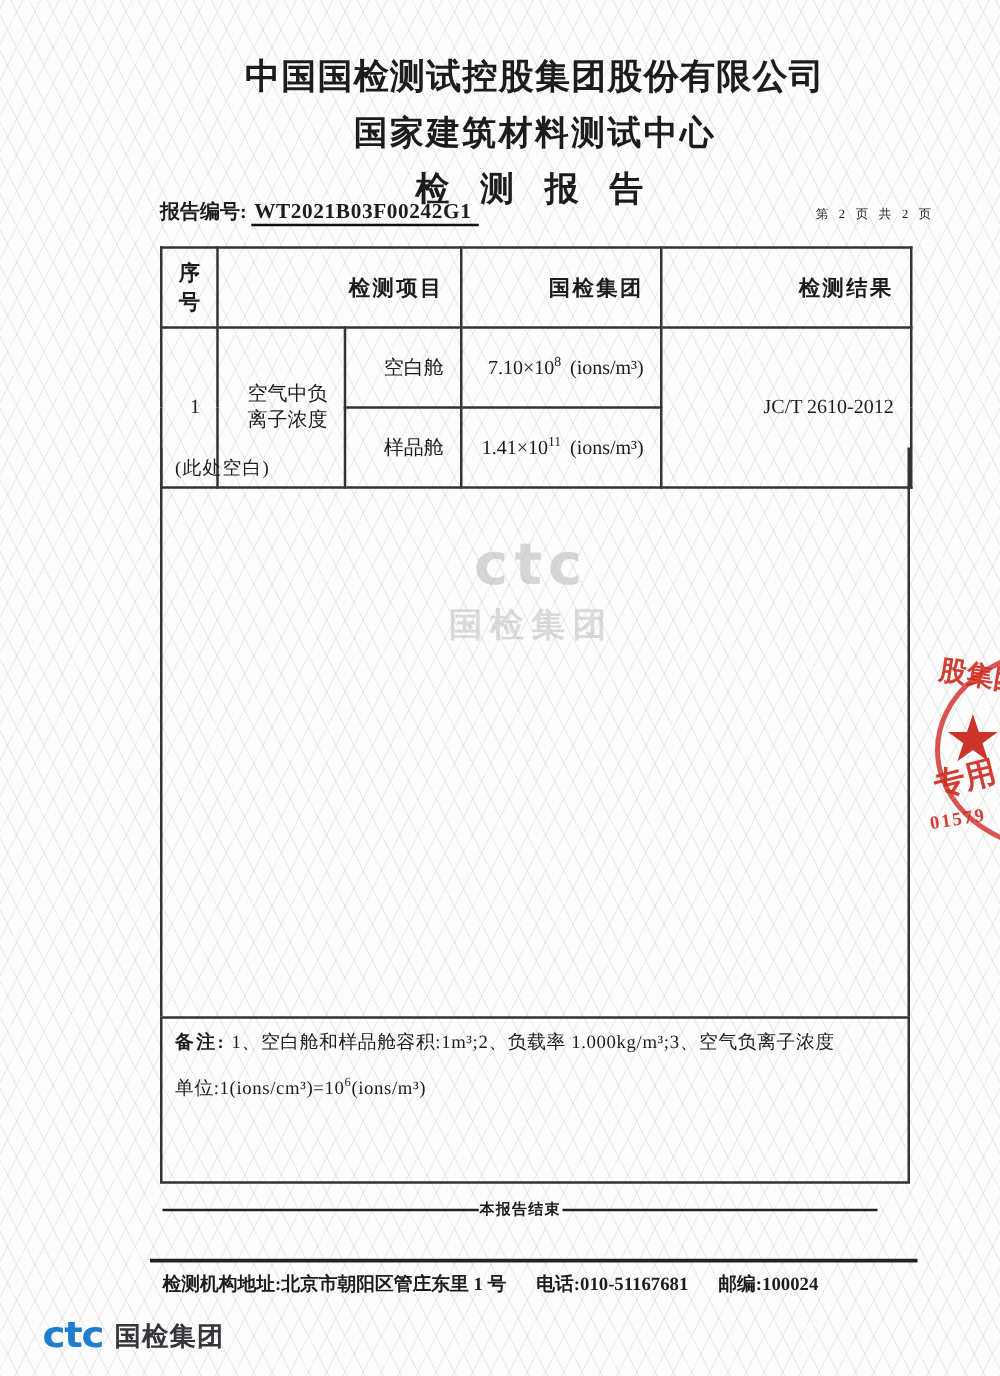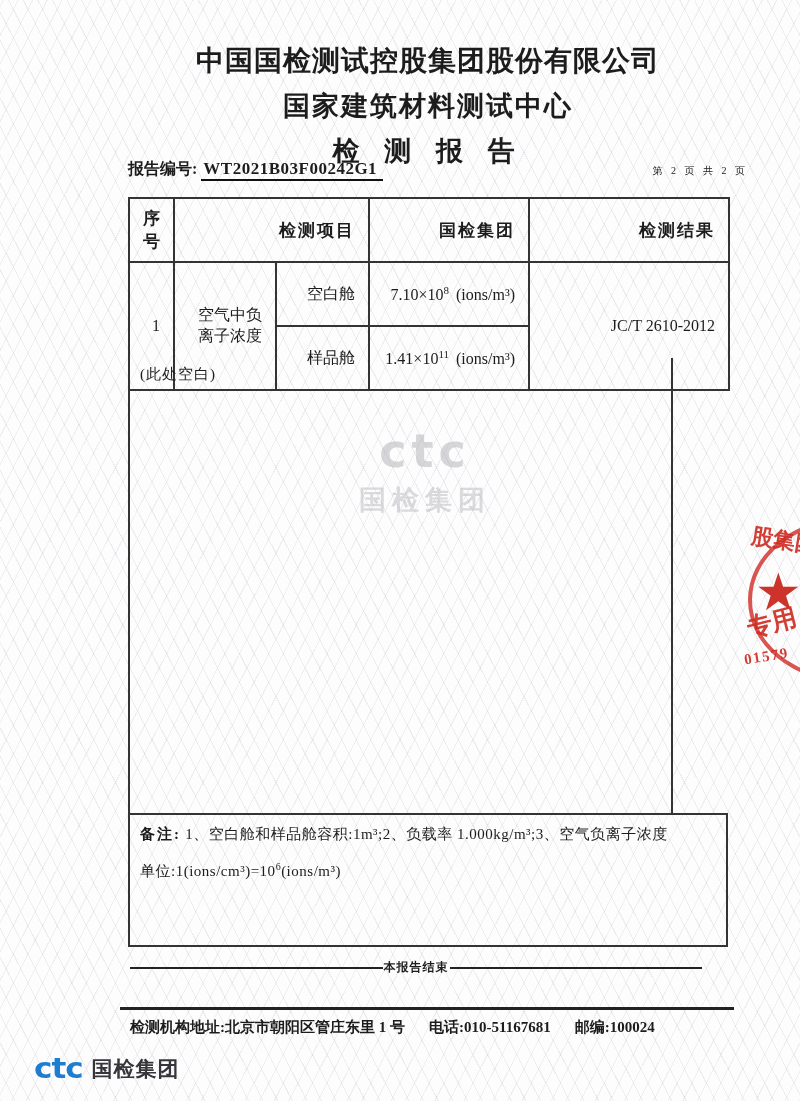--- a/index.html
+++ b/index.html
@@ -28,21 +28,21 @@
   .page-info { font-size:10px; letter-spacing:3px; padding-bottom:2px; }
   
   table.report-table { position:absolute; left:128px; top:197px; width:600px;
     border-collapse:collapse; table-layout:fixed; }
   .report-table td { border:2px solid #343434; text-align:right; vertical-align:middle;
     font-size:16px; height:64px; padding:0 13px; }
   .report-table tr.thead td { font-weight:bold; font-size:17px; letter-spacing:2px; }
   .report-table .result sup { font-size:11px; }
   .report-table .unit { margin-left:7px; }
   
-  .blank-region { position:absolute; left:128px; top:358px; width:545px; height:455px;
+  .blank-region { position:absolute; left:128px; top:358px; width:600px; height:455px;
     border-left:2px solid #343434; border-right:2px solid #343434; }
   .blank-note { font-size:15px; padding:7px 10px; letter-spacing:1px; }
   
   .remarks-box { position:absolute; left:128px; top:813px; width:600px; height:134px;
     border:2px solid #343434; padding:3px 10px 0 10px; }
   .remarks-box p { font-size:15px; line-height:32.5px; letter-spacing:0.5px; }
   .remarks-box .b { font-weight:bold; letter-spacing:2px;text-align:center; }
   .remarks-box sup { font-size:10px; }
   
   .end-line { position:absolute; left:130px; top:959px; width:572px;

